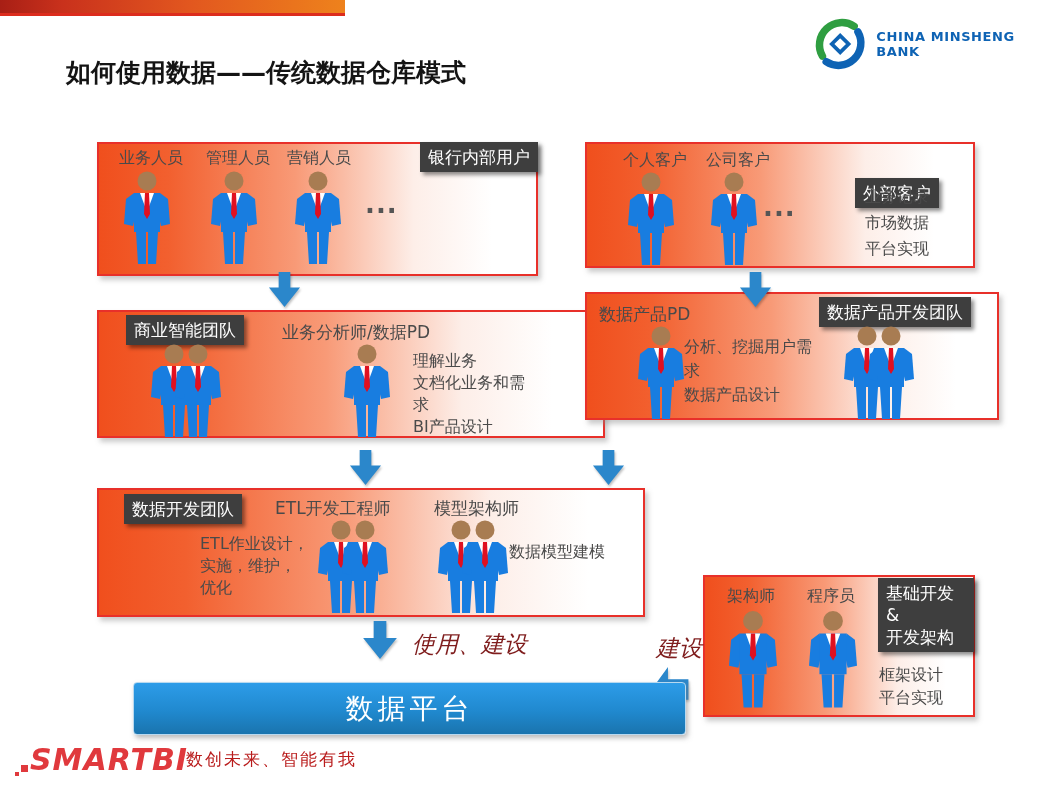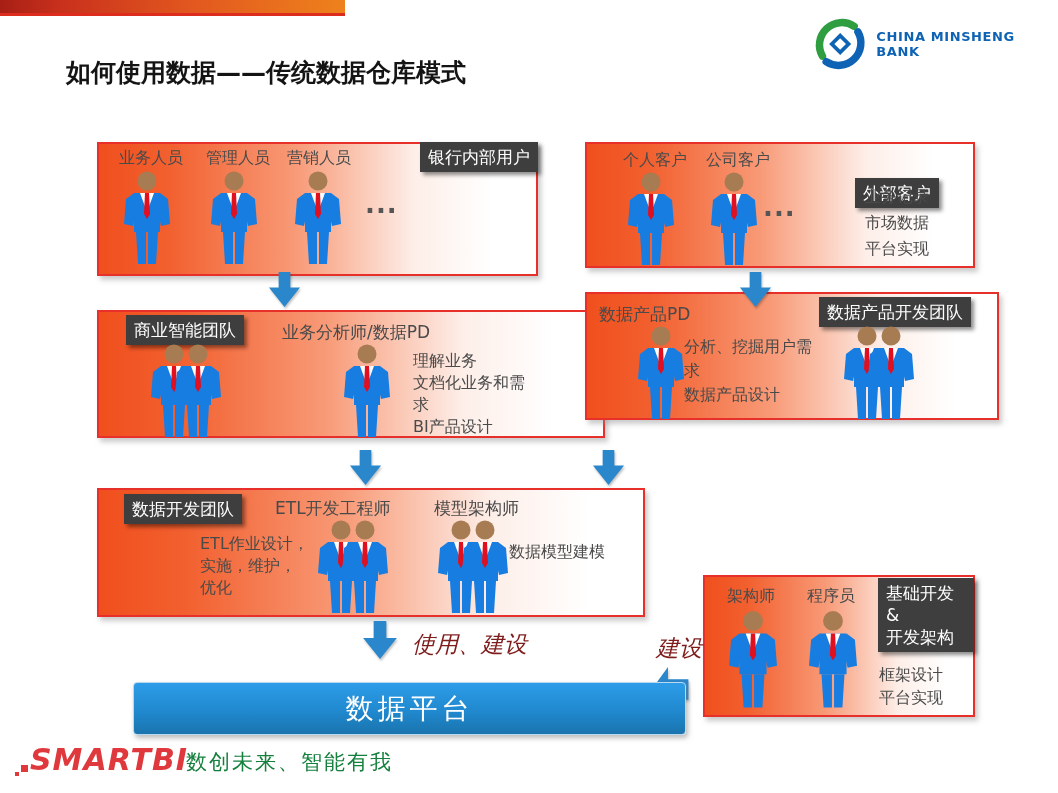--- a/index.html
+++ b/index.html
@@ -55,21 +55,21 @@
               box-shadow:2px 3px 5px rgba(120,120,120,0.5);
               display:flex; align-items:center; justify-content:center;
               color:#ffffff; font-size:28px; font-weight:500; letter-spacing:4px;margin-left:36px; }
 
   
   .brand { position:absolute; left:30px; top:742px; color:#e0393d;
            font-size:30px; font-weight:bold; font-style:italic; letter-spacing:1px; }
   .brand .px1, .brand .px2 { position:absolute; background:#e0393d; }
   .brand .px1 { width:7px; height:7px; left:-9px; bottom:5px; }
   .brand .px2 { width:4px; height:4px; left:-15px; bottom:1px; }
-  .tagline { position:absolute; left:186px; top:748px; color:#15803d; font-size:21px; letter-spacing:2px; }
+  .tagline { position:absolute; left:186px; top:748px; color:#b91c1c; font-size:17px; letter-spacing:2px; }
 </style>
 </head>
 <body>
 
 <div id="slide">
 
   <svg width="0" height="0" style="position:absolute">
     <defs>
       <g id="person-shape">
         <circle cx="23" cy="10" r="9.5" fill="#a87c52"></circle>

